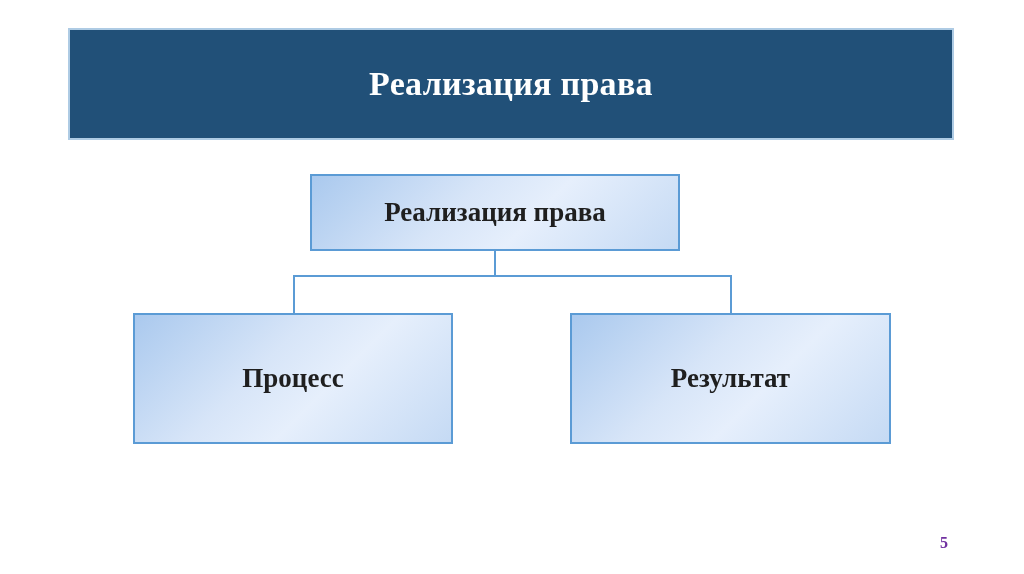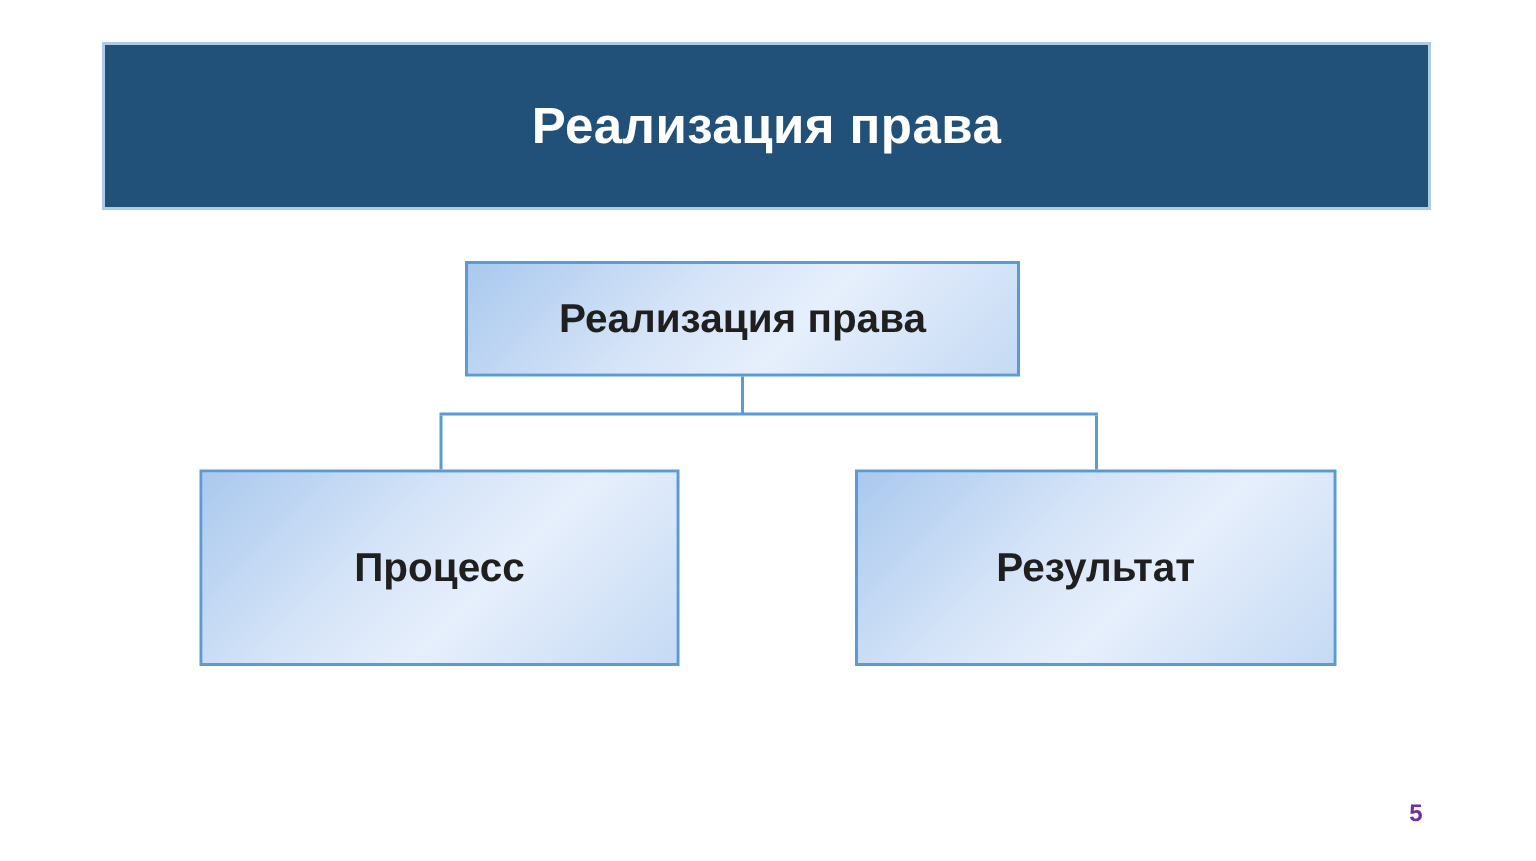--- a/index.html
+++ b/index.html
@@ -6,21 +6,21 @@
     margin: 0;
     padding: 0;
     background: #ffffff;
   }
   .slide {
     position: relative;
     width: 1024px;
     height: 574px;
     background: #ffffff;
     overflow: hidden;
-    font-family: Liberation Sans, sans-serif;
+    font-family: Liberation Serif, serif;
   }
   
   .banner {
     position: absolute;
     left: 68px;
     top: 28px;
     width: 886px;
     height: 112px;
     background: #215078;
     border: 2px solid #aecbe4;

